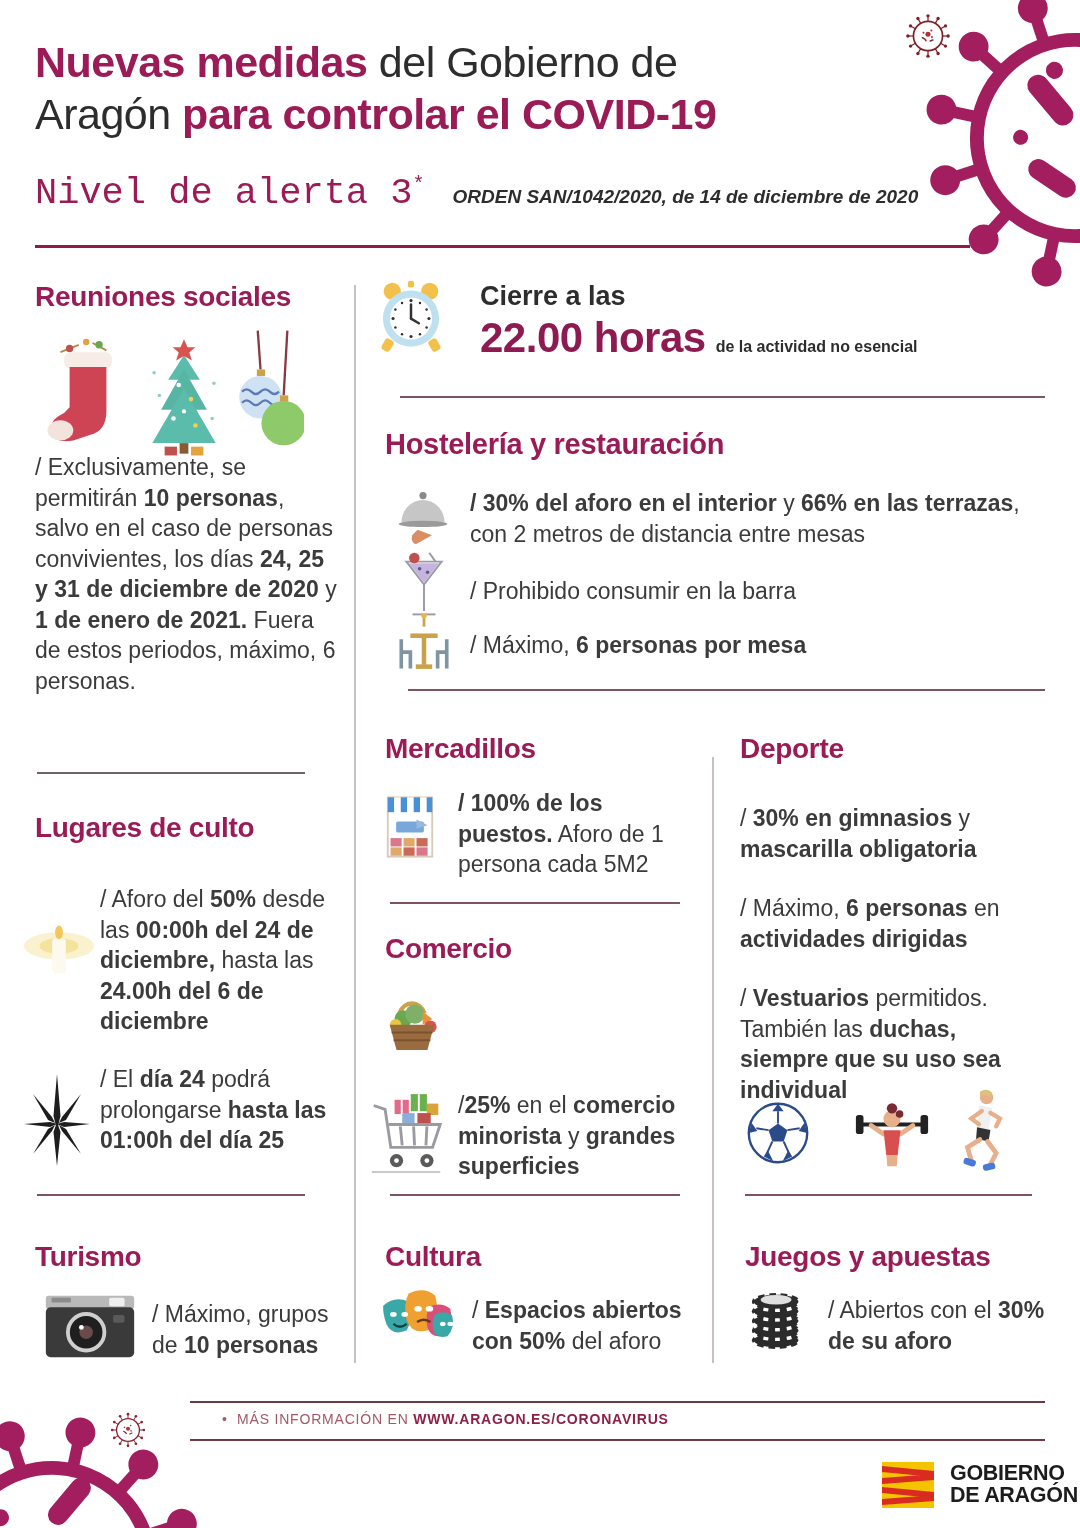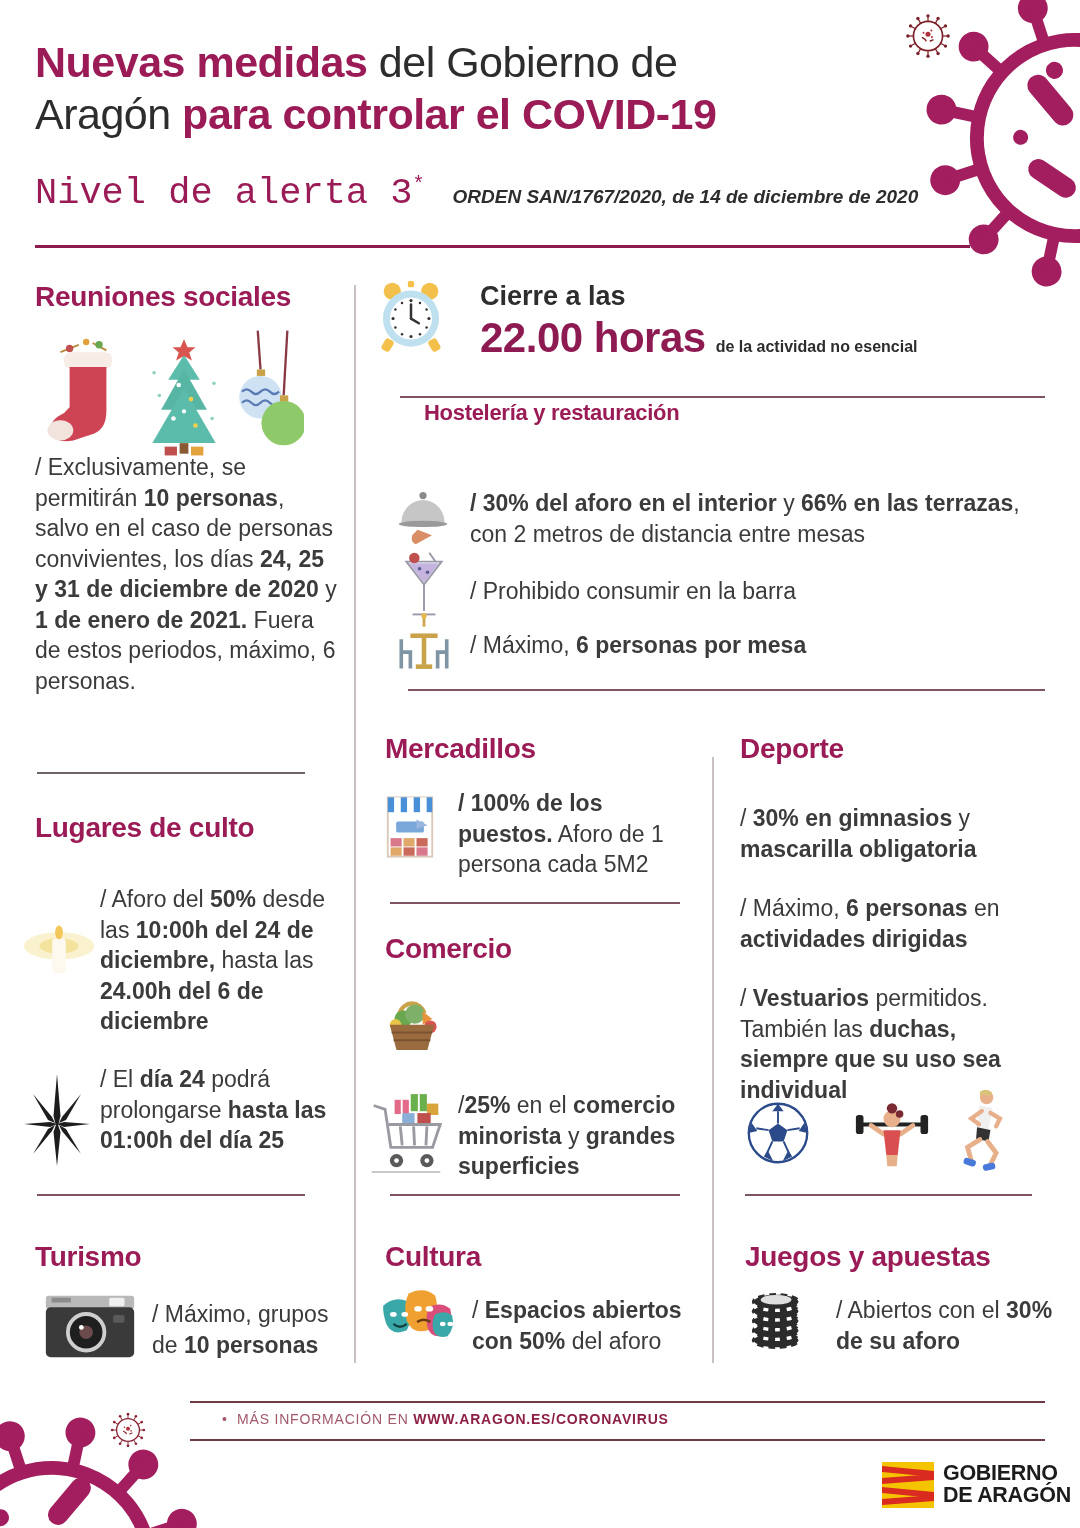--- a/index.html
+++ b/index.html
@@ -168,21 +168,21 @@
   <svg class="abs" style="left:106px;top:1408px;width:44px;height:44px;color:#8a2433">
       <use href="#sym-virus-thin"></use>
     </svg>
 
   <div class="abs title">
     <div><span class="seg-b">Nuevas medidas</span><span class="seg-r"> del Gobierno de</span></div>
     <div><span class="seg-r">Aragón </span><span class="seg-b">para controlar el COVID-19</span></div>
   </div>
   <div class="abs alert-row">
     <div class="alert"><span>Nivel de alerta 3</span><sup>*</sup></div>
-    <div class="order">ORDEN SAN/1767/2020, de 14 de diciembre de 2020</div>
+    <div class="order">ORDEN SAN/1042/2020, de 14 de diciembre de 2020</div>
   </div>
   <div class="abs rule-header"></div>
 
   <div class="abs vrule" style="left:354px;top:285px;height:1078px;"></div>
   <div class="abs vrule" style="left:712px;top:757px;height:606px;"></div>
 
   <div class="abs h" style="left:35px;top:281px;">Reuniones sociales</div>
 
   <svg class="abs" style="left:42px;top:330px;width:92px;height:140px;" viewBox="0 0 100 140">
     <g stroke="#b98a3a" stroke-width="2">
@@ -232,21 +232,21 @@
   <div class="abs rule" style="left:37px;top:772px;width:268px;background:#6e6468;"></div>
 
   <div class="abs h" style="left:35px;top:812px;">Lugares de culto</div>
 
   <svg class="abs" style="left:20px;top:898px;width:78px;height:92px;" viewBox="0 0 80 92">
     <ellipse cx="40" cy="48" rx="36" ry="14" fill="#f8edba" opacity="0.7"></ellipse>
     <ellipse cx="40" cy="48" rx="20" ry="8" fill="#f3de8e" opacity="0.8"></ellipse>
     <rect x="33" y="40" width="14" height="36" rx="4" fill="#fdf9ee"></rect>
     <ellipse cx="40" cy="34" rx="4" ry="7" fill="#f3c14b" opacity="0.9"></ellipse>
   </svg>
-  <div class="abs txt" style="left:100px;top:884px;width:240px;"><span class="seg-r">/ Aforo del </span><span class="seg-b">50%</span><span class="seg-r">  desde las </span><span class="seg-b">10:00h del 24 de diciembre,</span><span class="seg-r"> hasta las </span><span class="seg-b">24.00h del 6 de diciembre</span></div>
+  <div class="abs txt" style="left:100px;top:884px;width:240px;"><span class="seg-r">/ Aforo del </span><span class="seg-b">50%</span><span class="seg-r">  desde las </span><span class="seg-b">00:00h del 24 de diciembre,</span><span class="seg-r"> hasta las </span><span class="seg-b">24.00h del 6 de diciembre</span></div>
 
   <svg class="abs" style="left:22px;top:1072px;width:70px;height:96px;" viewBox="0 0 70 96">
     <g fill="#1d1d1d">
       <polygon points="35,2 38.5,44 35,58 31.5,44"></polygon>
       <polygon points="35,94 31.5,60 35,50 38.5,60"></polygon>
       <polygon points="2,52 28,50 35,52 28,55"></polygon>
       <polygon points="68,52 42,50 35,52 42,55"></polygon>
       <polygon points="11,22 30,45 33,51 26,48"></polygon>
       <polygon points="59,82 40,59 37,53 44,57"></polygon>
       <polygon points="59,22 40,45 37,51 44,48"></polygon>
@@ -298,21 +298,21 @@
     </g>
   </svg>
   <div class="abs" style="left:480px;top:281px;width:580px;">
     <div class="closure-intro">Cierre a las</div>
     <div class="closure-line2">
       <span class="closure-time">22.00 horas</span><span class="closure-rest">de la actividad no esencial</span>
     </div>
   </div>
   <div class="abs rule" style="left:400px;top:396px;width:645px;"></div>
 
-  <div class="abs h" style="left:385px;top:400px;font-size:22px;margin-left:39px;">Hostelería y restauración</div>
+  <div class="abs h" style="left:385px;top:428px;font-size:29px;">Hostelería y restauración</div>
 
   <svg class="abs" style="left:396px;top:490px;width:54px;height:58px;" viewBox="0 0 60 64">
     <circle cx="30" cy="6" r="4" fill="#8a8a8a"></circle>
     <path d="M6,36 A24,25 0 0 1 54,36 Z" fill="#c6c6c6"></path>
     <ellipse cx="30" cy="37.5" rx="27" ry="3.5" fill="#9a9a9a"></ellipse>
     <path d="M24,44 L40,50 L22,60 Q16,58 18,50 Z" fill="#d98e66"></path>
   </svg>
   <div class="abs txt" style="left:470px;top:488px;width:578px;"><span class="seg-b">/ 30% del aforo en el interior</span><span class="seg-r"> y </span><span class="seg-b">66% en las terrazas</span><span class="seg-r">, con 2 metros de distancia entre mesas</span></div>
 
   <svg class="abs" style="left:402px;top:550px;width:44px;height:76px;" viewBox="0 0 50 84">
@@ -492,30 +492,30 @@
       <ellipse cx="29" cy="42" rx="25" ry="9" fill="none" stroke="#fff" stroke-width="3.5" stroke-dasharray="5,7"></ellipse>
       <ellipse cx="29" cy="32" rx="25" ry="9" fill="#2b2b2b"></ellipse>
       <ellipse cx="29" cy="32" rx="25" ry="9" fill="none" stroke="#fff" stroke-width="3.5" stroke-dasharray="5,7"></ellipse>
       <ellipse cx="29" cy="22" rx="25" ry="9" fill="#2b2b2b"></ellipse>
       <ellipse cx="29" cy="22" rx="25" ry="9" fill="none" stroke="#fff" stroke-width="3.5" stroke-dasharray="5,7"></ellipse>
       <ellipse cx="29" cy="12" rx="25" ry="9" fill="#2b2b2b"></ellipse>
       <ellipse cx="29" cy="12" rx="25" ry="9" fill="none" stroke="#fff" stroke-width="3.5" stroke-dasharray="5,7"></ellipse>
       <ellipse cx="29" cy="10" rx="16" ry="5" fill="#fff" opacity="0.85"></ellipse>
     </g>
   </svg>
-  <div class="abs txt" style="left:828px;top:1295px;width:218px;margin-left:8px;"><span class="seg-r">/ Abiertos con el </span><span class="seg-b">30% de su aforo</span></div>
+  <div class="abs txt" style="left:828px;top:1295px;width:218px;"><span class="seg-r">/ Abiertos con el </span><span class="seg-b">30% de su aforo</span></div>
 
   <div class="abs footer-rule" style="left:190px;top:1401px;width:855px;"></div>
   <div class="abs footer-info" style="left:222px;top:1411px;">
     <span>•</span>&nbsp;
     <span>MÁS INFORMACIÓN EN </span><span class="url">WWW.ARAGON.ES/CORONAVIRUS</span>
   </div>
   <div class="abs footer-rule" style="left:190px;top:1439px;width:855px;"></div>
 
-  <div class="abs logo" style="left:882px;top:1462px;">
+  <div class="abs logo" style="left:882px;top:1462px;gap:7px;">
     <svg width="52" height="46" viewBox="0 0 52 46">
       <rect x="0" y="0" width="52" height="46" fill="#f5c400"></rect>
       <polygon points="0,4 52,9 52,15 0,10" fill="#d92b1f"></polygon>
       <polygon points="0,16 52,12 52,18 0,22" fill="#d92b1f"></polygon>
       <polygon points="0,25 52,30 52,36 0,31" fill="#d92b1f"></polygon>
       <polygon points="0,37 52,33 52,39 0,43" fill="#d92b1f"></polygon>
     </svg>
     <div class="logo-text">
       <div>GOBIERNO</div>
       <div>DE ARAGÓN</div>

